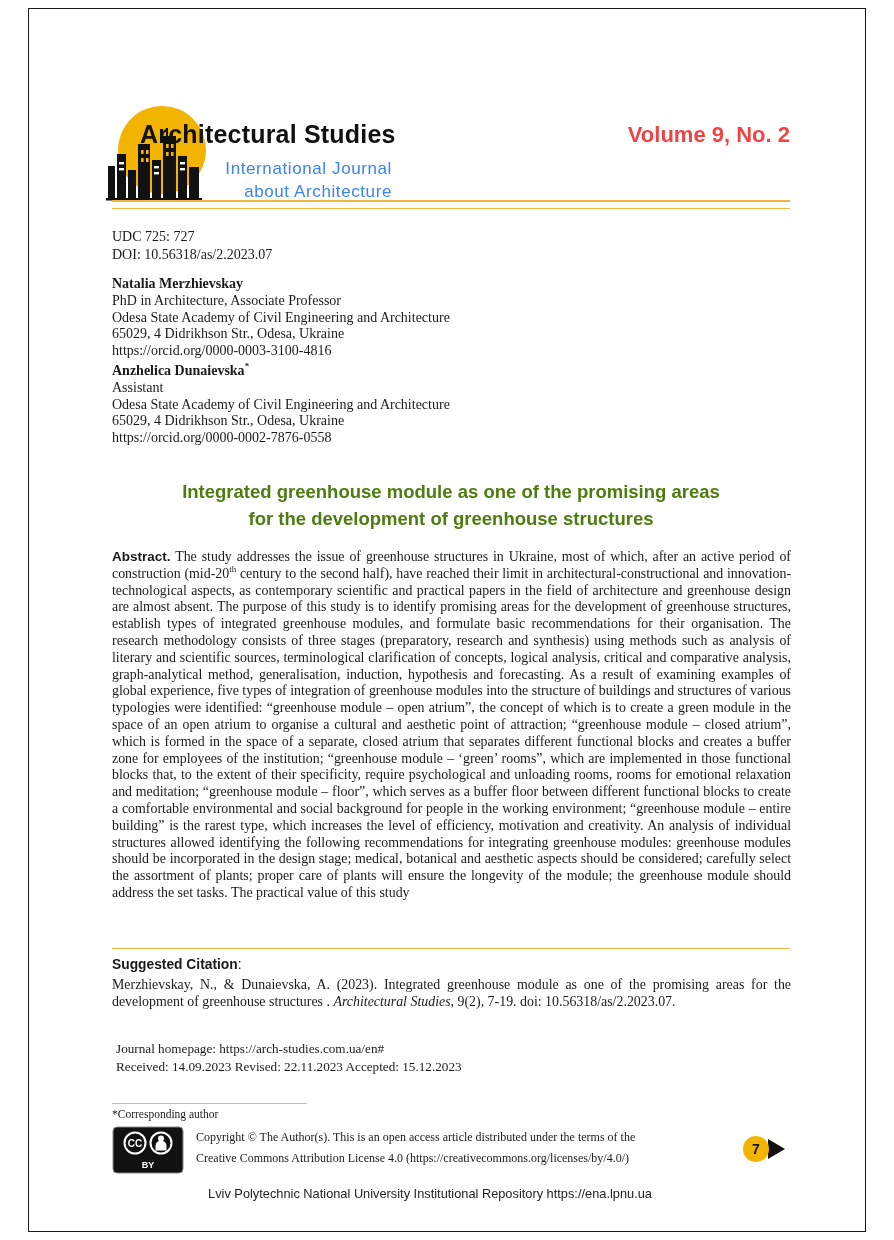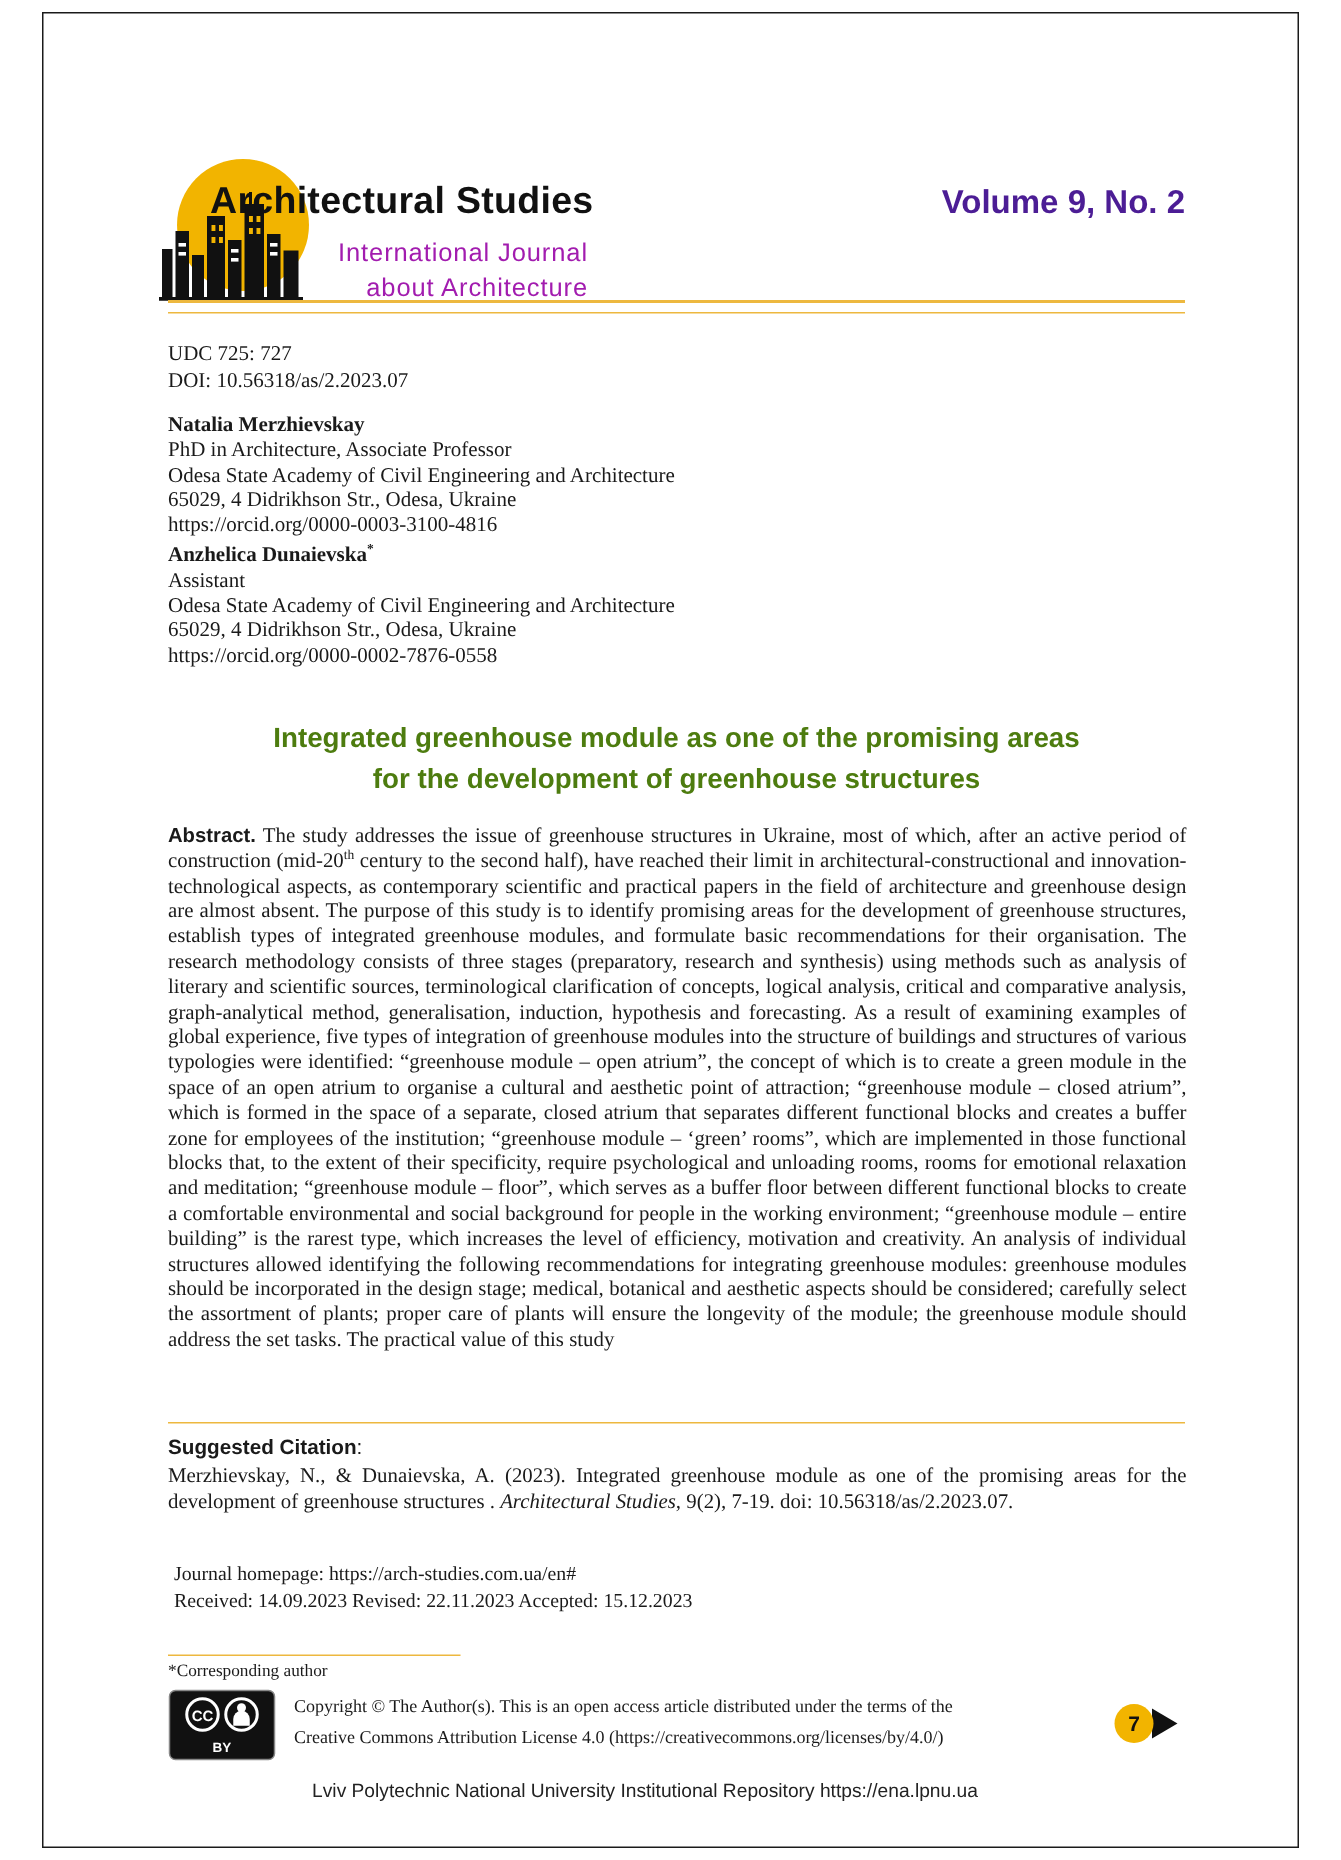--- a/index.html
+++ b/index.html
@@ -15,24 +15,24 @@
   
   .logo{position:absolute;left:106px;top:104px;width:104px;height:102px;}
   .header-text{
     position:absolute;left:140px;top:120px;width:252px;text-align:right;
     font-family:"Liberation Sans", sans-serif;
   }
   .journal-title{
     font-size:25px;font-weight:800;letter-spacing:.2px;white-space:nowrap;
     display:block;margin-bottom:8px;color:#111;
   }
-  .journal-sub{display:block;font-size:17px;font-weight:400;letter-spacing:.6px;line-height:23px;color:#a21caf;}
+  .journal-sub{display:block;font-size:17px;font-weight:400;letter-spacing:.6px;line-height:23px;color:#3b82f6;}
   .volume{
     position:absolute;right:104px;top:122px;
-    font-family:"Liberation Sans", sans-serif;font-size:22px;font-weight:800;color:#4c1d95;
+    font-family:"Liberation Sans", sans-serif;font-size:22px;font-weight:800;color:#ef4444;
   }
   .double-rule{
     position:absolute;left:112px;right:104px;top:200px;height:6px;
     border-top:2px solid #EDB83F;border-bottom:1.5px solid #EDB83F;
   }
   
   .meta{position:absolute;left:112px;top:228px;font-size:14px;line-height:17.5px;}
   .authors{position:absolute;left:112px;top:276px;font-size:14px;line-height:16.8px;}
   .author-name{font-weight:700;}
   .author-block{margin-bottom:3px;}

